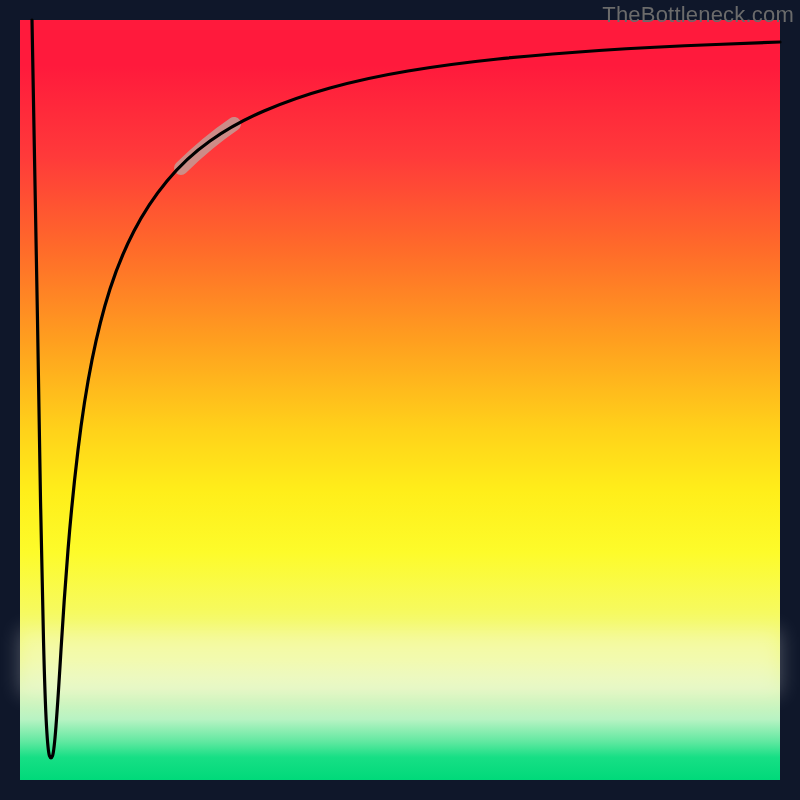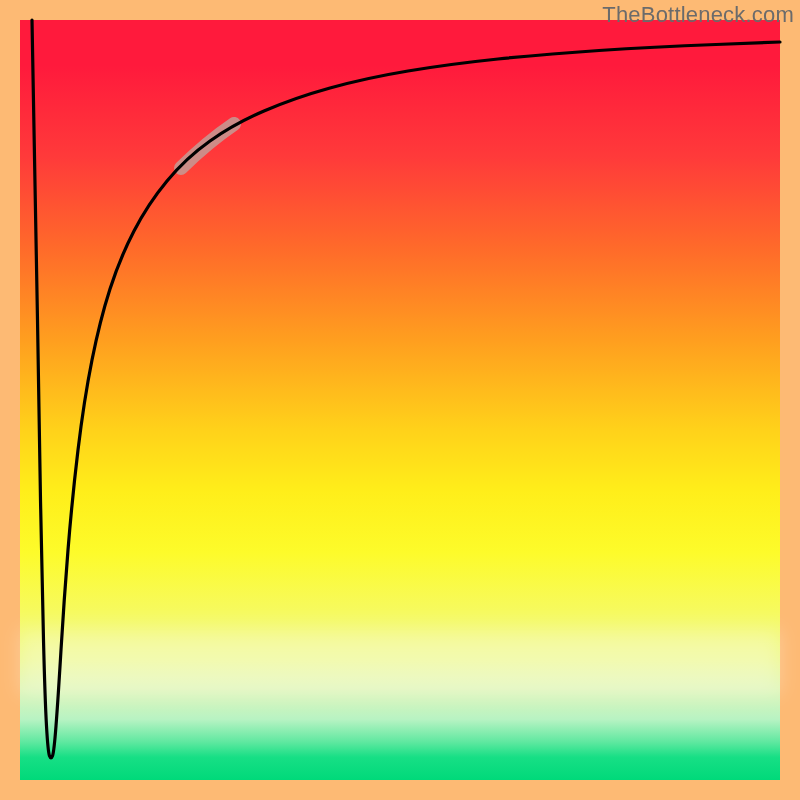--- a/index.html
+++ b/index.html
@@ -8,21 +8,21 @@
     width: 800px;
     height: 800px;
     background: #000;
     font-family: Arial, Helvetica, sans-serif;
     overflow: hidden;
   }
   .frame {
     position: relative;
     width: 800px;
     height: 800px;
-    background: #fdba74;
+    background: #0f172a;
   }
   .plot {
     position: absolute;
     left: 20px;
     top: 20px;
     width: 760px;
     height: 760px;
     background: linear-gradient(to bottom,
       #ff1a3c 0%,
       #ff1a3c 6%,

